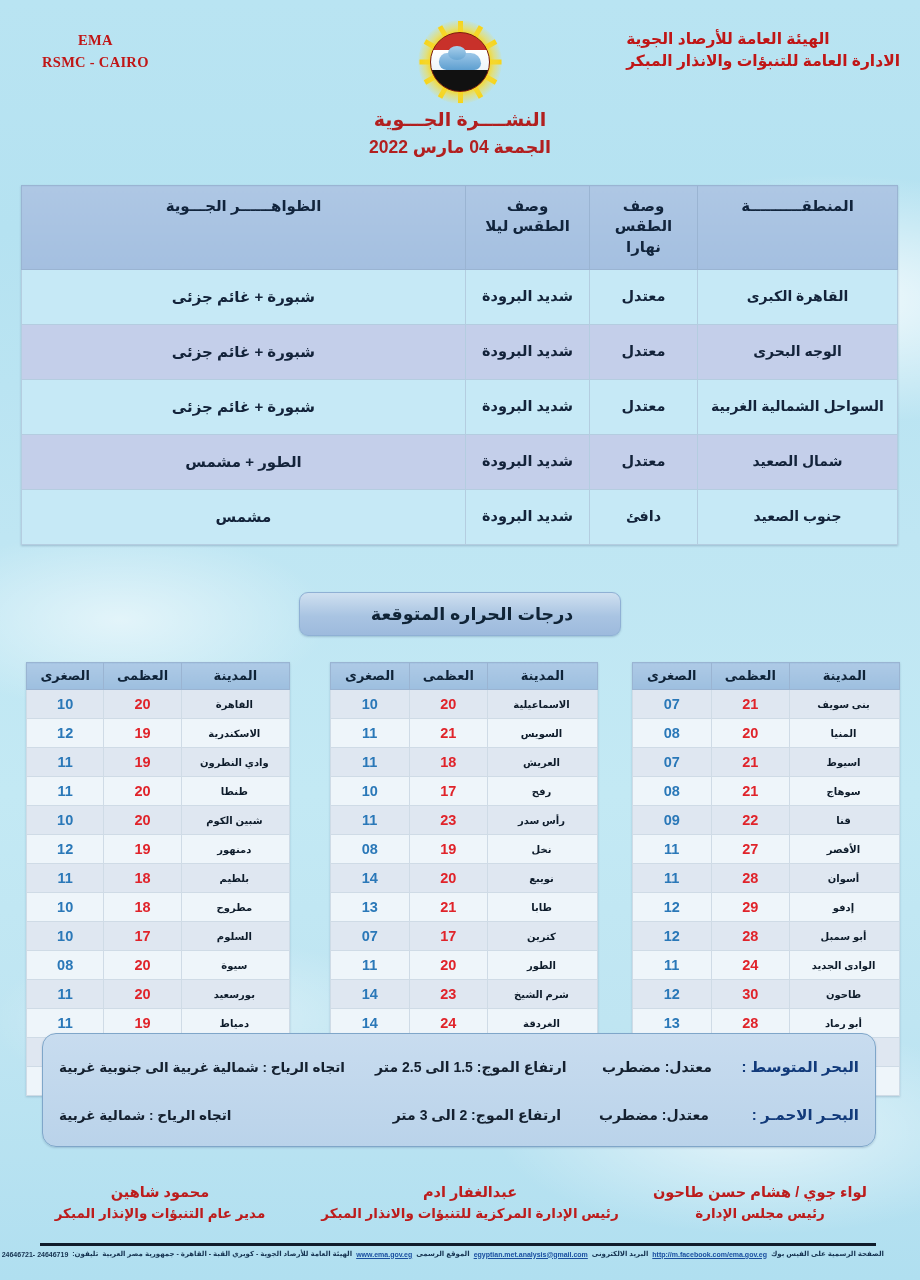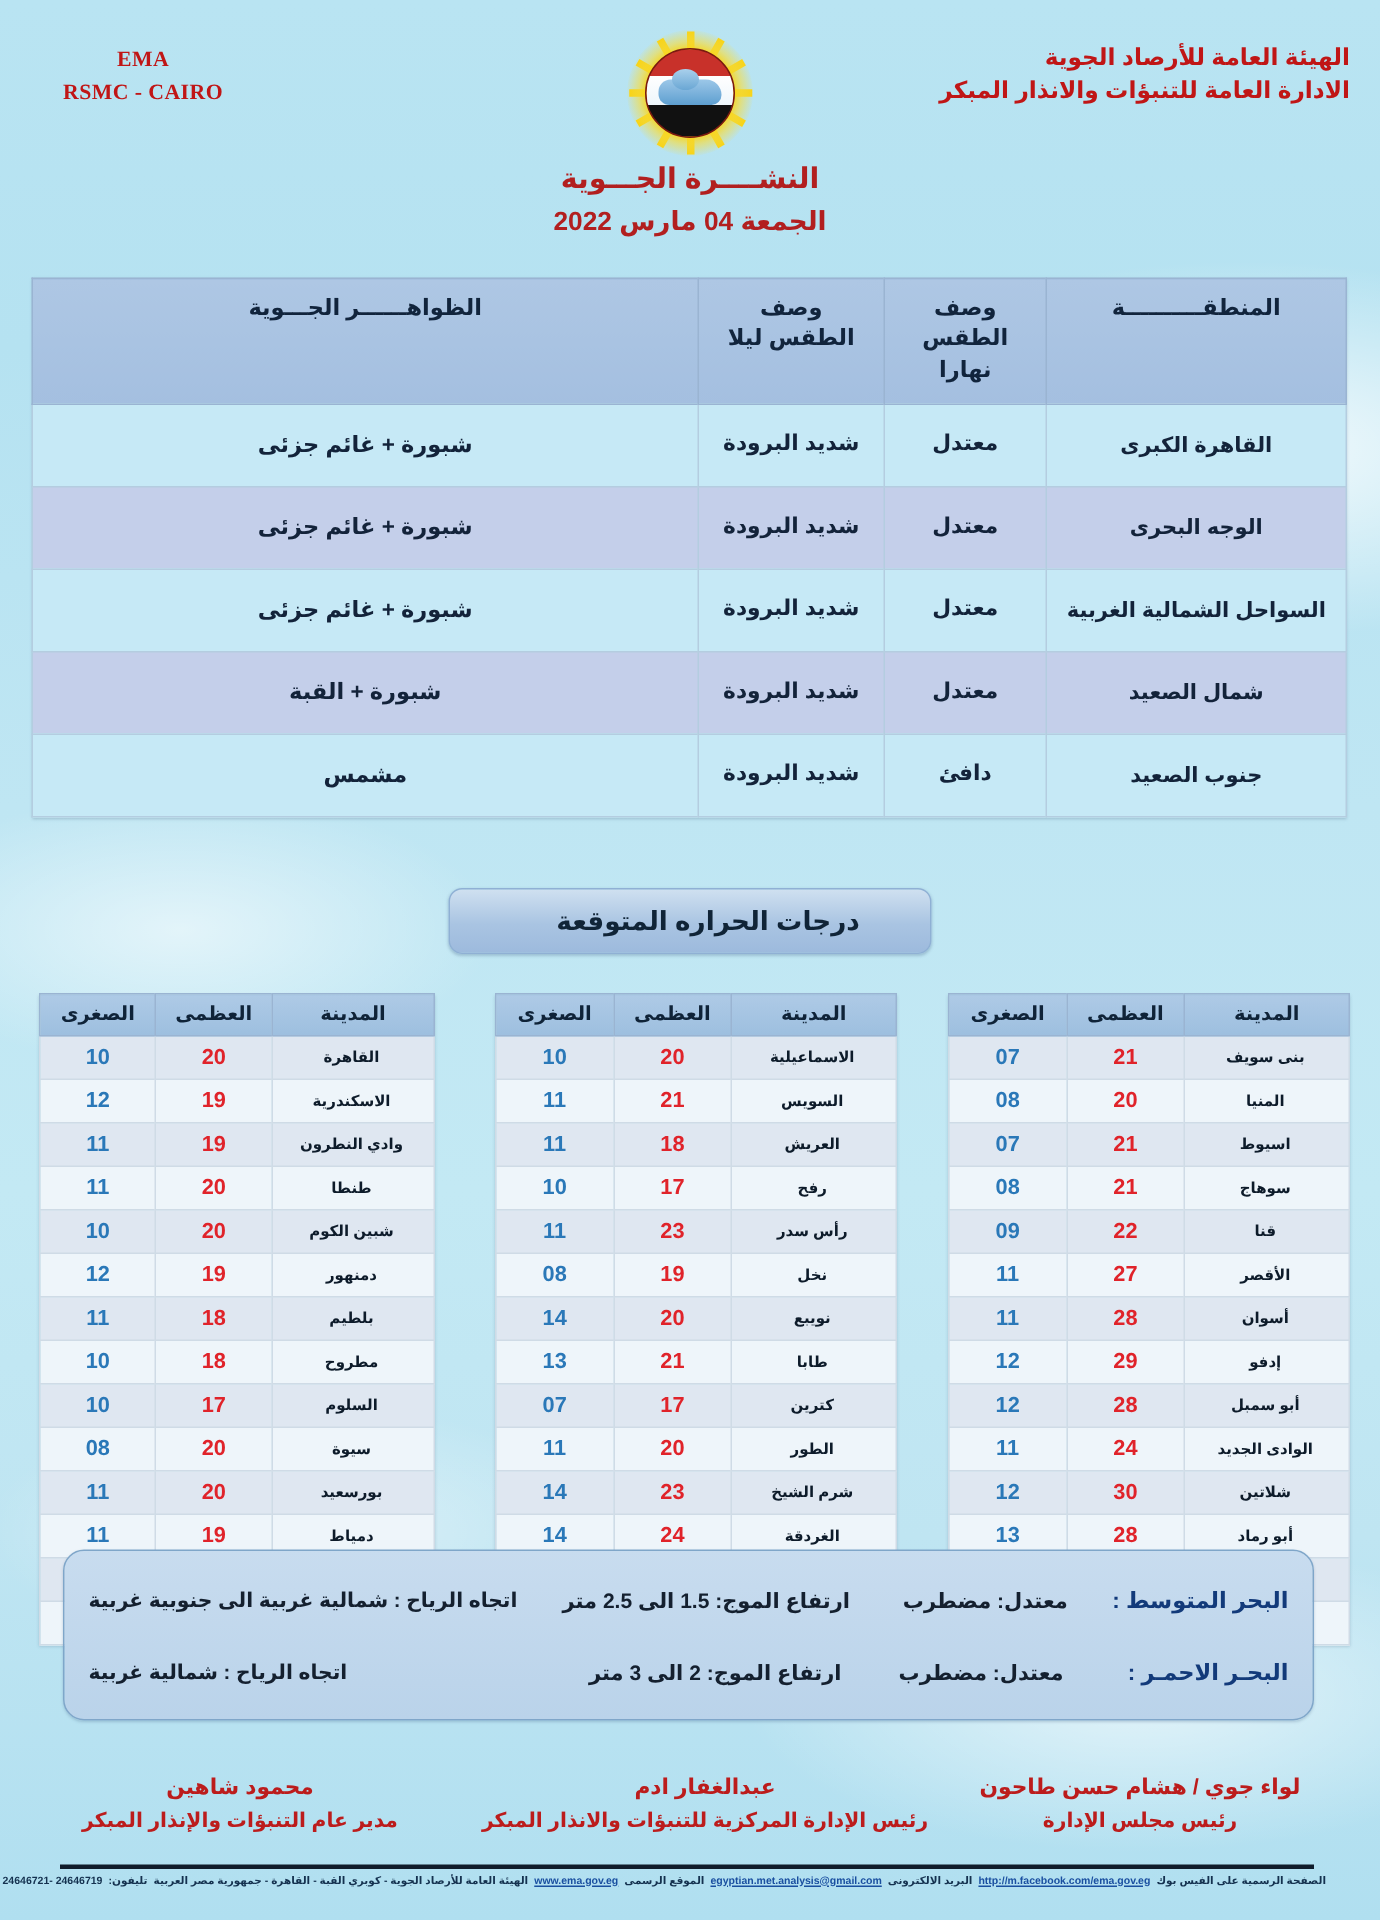--- a/index.html
+++ b/index.html
@@ -11,21 +11,21 @@
       radial-gradient(ellipse 420px 180px at 830px 300px, rgba(255,255,255,.85) 0%, rgba(255,255,255,0) 70%),
       radial-gradient(ellipse 300px 130px at 120px 620px, rgba(255,255,255,.55) 0%, rgba(255,255,255,0) 70%),
       radial-gradient(ellipse 380px 150px at 760px 1130px, rgba(255,255,255,.6) 0%, rgba(255,255,255,0) 70%),
       radial-gradient(ellipse 300px 120px at 200px 1020px, rgba(255,255,255,.45) 0%, rgba(255,255,255,0) 70%),
       linear-gradient(180deg,#b9e4f2 0%,#b5e2f1 18%,#bfe6f3 42%,#c3e9f4 62%,#bfe5f2 80%,#b0dff0 100%);
   }
   .sheet{position:absolute;inset:0;}
 
   
   .header{position:relative;height:100px;}
-  .hdr-right{position:absolute;right:20px;top:28px;text-align:right;line-height:1.45;}
+  .hdr-right{position:absolute;right:20px;top:28px;text-align:left;line-height:1.45;}
   .hdr-right div{color:#c01616;font-weight:bold;font-size:15.5px;white-space:nowrap;}
   .hdr-left{position:absolute;left:42px;top:30px;text-align:center;line-height:1.5;direction:ltr;}
   .hdr-left div{color:#c01616;font-weight:bold;font-size:14.5px;letter-spacing:.3px;font-family:"Liberation Serif","DejaVu Serif",serif;}
   .logo{position:absolute;left:50%;transform:translateX(-50%);top:20px;width:92px;height:84px;}
   .sunburst{position:absolute;left:50%;top:50%;transform:translate(-50%,-50%);
     width:84px;height:84px;border-radius:50%;
     background:radial-gradient(circle,#ffe85c 34%,#ffd400 44%,rgba(255,220,40,.55) 58%,rgba(255,230,90,0) 72%);}
   .sunray{position:absolute;left:50%;top:50%;width:5px;height:82px;margin-left:-2.5px;margin-top:-41px;
     background:linear-gradient(180deg,rgba(255,210,0,.9),rgba(255,230,80,.15) 30%,rgba(255,230,80,.15) 70%,rgba(255,210,0,.9));}
   .emblem{position:absolute;left:50%;top:50%;transform:translate(-50%,-50%);
@@ -188,21 +188,21 @@
       <tr class="r-odd">
         <td class="region">السواحل الشمالية الغربية</td>
         <td>معتدل</td>
         <td>شديد البرودة</td>
         <td class="phen">شبورة + غائم جزئى</td>
       </tr>
       <tr class="r-even">
         <td class="region">شمال الصعيد</td>
         <td>معتدل</td>
         <td>شديد البرودة</td>
-        <td class="phen">شبورة + القبة</td>
+        <td class="phen">الطور + مشمس</td>
       </tr>
       <tr class="r-odd">
         <td class="region">جنوب الصعيد</td>
         <td>دافئ</td>
         <td>شديد البرودة</td>
         <td class="phen">مشمس</td>
       </tr>
     </tbody>
   </table>
 
@@ -433,21 +433,21 @@
               <td class="city">أبو سمبل</td>
               <td class="max">28</td>
               <td class="min">12</td>
             </tr>
             <tr>
               <td class="city">الوادى الجديد</td>
               <td class="max">24</td>
               <td class="min">11</td>
             </tr>
             <tr>
-              <td class="city">شلاتين</td>
+              <td class="city">طاحون</td>
               <td class="max">30</td>
               <td class="min">12</td>
             </tr>
             <tr>
               <td class="city">أبو رماد</td>
               <td class="max">28</td>
               <td class="min">13</td>
             </tr>
             <tr>
               <td class="city">حلايب</td>

